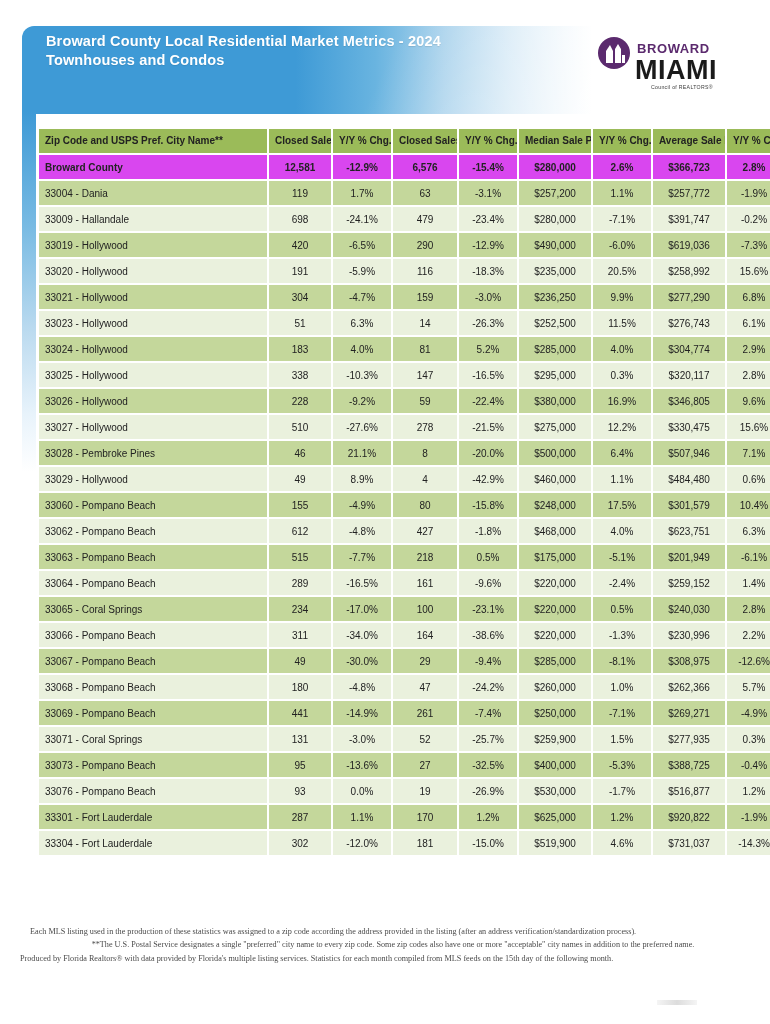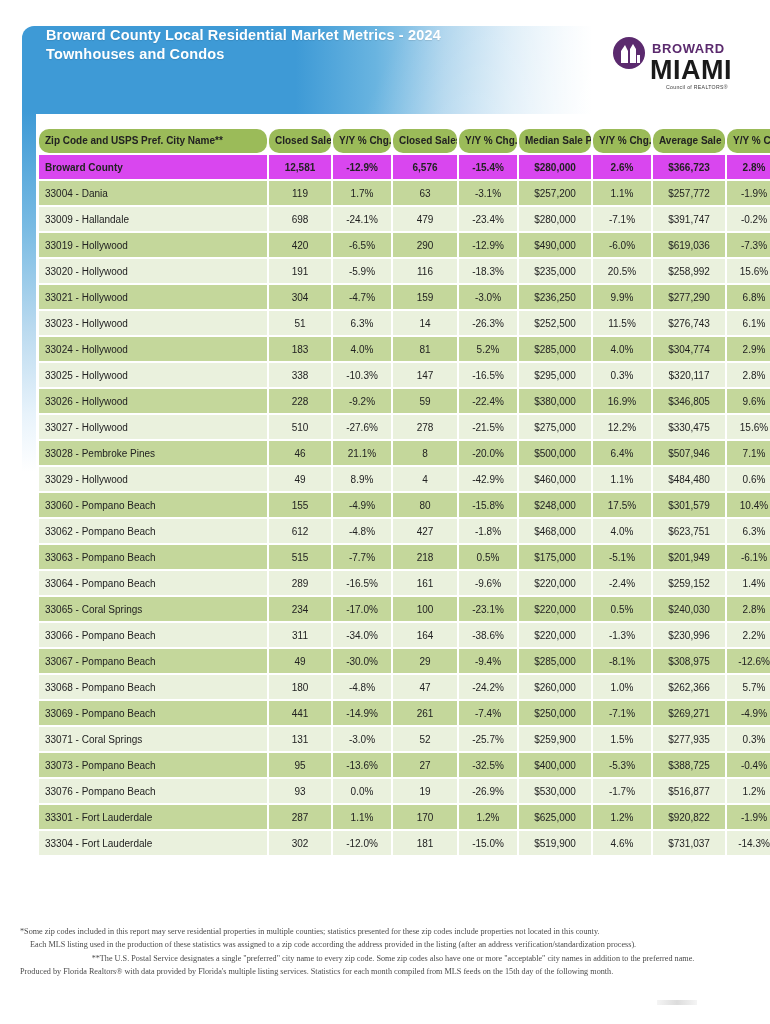--- a/index.html
+++ b/index.html
@@ -35,21 +35,21 @@
     
     content: "";
     position: absolute;
     right: 0; top: 0; bottom: 0; width: 55%;
     background: linear-gradient(115deg, rgba(255,255,255,0) 35%, rgba(255,255,255,0.30) 70%, rgba(255,255,255,0.55) 100%);
     pointer-events: none;
   }
   #header-title-block {
     position: absolute;
     left: 46px;
-    top: 26px;
+    top: 32px;
     z-index: 4;
     color: #ffffff;
     line-height: 1.30;
   }
   #header-title-block div {
     font-size: 14.5px;
     font-weight: bold;
     letter-spacing: 0.15px;
     white-space: nowrap;
     text-shadow: 0 1px 1px rgba(0,0,0,0.10);
@@ -61,21 +61,21 @@
     left: 22px;
     top: 112px;
     width: 14px;
     height: 360px;
     background: linear-gradient(to bottom, #3e9ad6 0%, #79bbe3 32%, #bedcf0 62%, #e8f3fb 84%, rgba(255,255,255,0) 100%);
   }
 
   
   #logo {
     position: absolute;
-    right: 25px;
+    right: 40px;
     top: 36px;
     width: 134px;
     height: 62px;
     z-index: 5;
     text-align: center;
   }
 
   
   #metrics-table-wrap {
     position: absolute;
@@ -101,21 +101,20 @@
   }
   thead th {
     background: #9BBB59;
     color: #1b1b1b;
     font-weight: bold;
     font-size: 9.5px;
     text-align: center;
     height: 38px;
     line-height: 1.15;
     white-space: normal;
-    border-radius: 10px;
   }
   thead th.col-name {
     text-align: left;
     font-size: 11.5px;
     padding-left: 10px;
   }
   tbody td {
     text-align: center;
     font-size: 10.5px;
   }
@@ -515,18 +514,17 @@
           <td>$519,900</td>
           <td>4.6%</td>
           <td>$731,037</td>
           <td>-14.3%</td>
         </tr>
       </tbody>
   </table>
 </div>
 
 <div id="footnotes">
-    <p>*Some zip codes included in this report may serve residential properties in multiple counties; statistics presented for these zip codes include properties not located in this county.</p>
     <p class="indent1">Each MLS listing used in the production of these statistics was assigned to a zip code according the address provided in the listing (after an address verification/standardization process).</p>
     <p class="indent2">**The U.S. Postal Service designates a single "preferred" city name to every zip code. Some zip codes also have one or more "acceptable" city names in addition to the preferred name.</p>
     <p>Produced by Florida Realtors® with data provided by Florida's multiple listing services. Statistics for each month compiled from MLS feeds on the 15th day of the following month.</p>
   </div>
 <div id="page-artifact"></div>
 
 </body></html>

